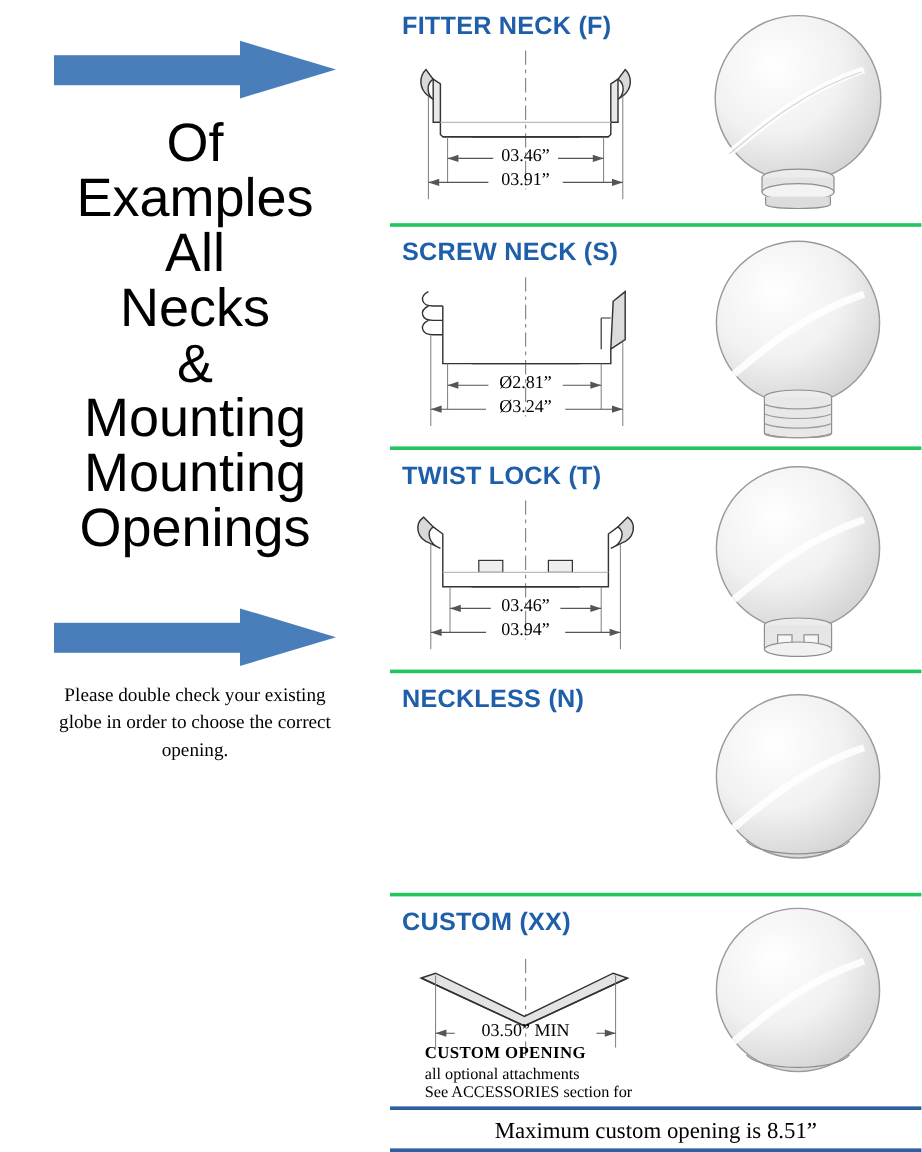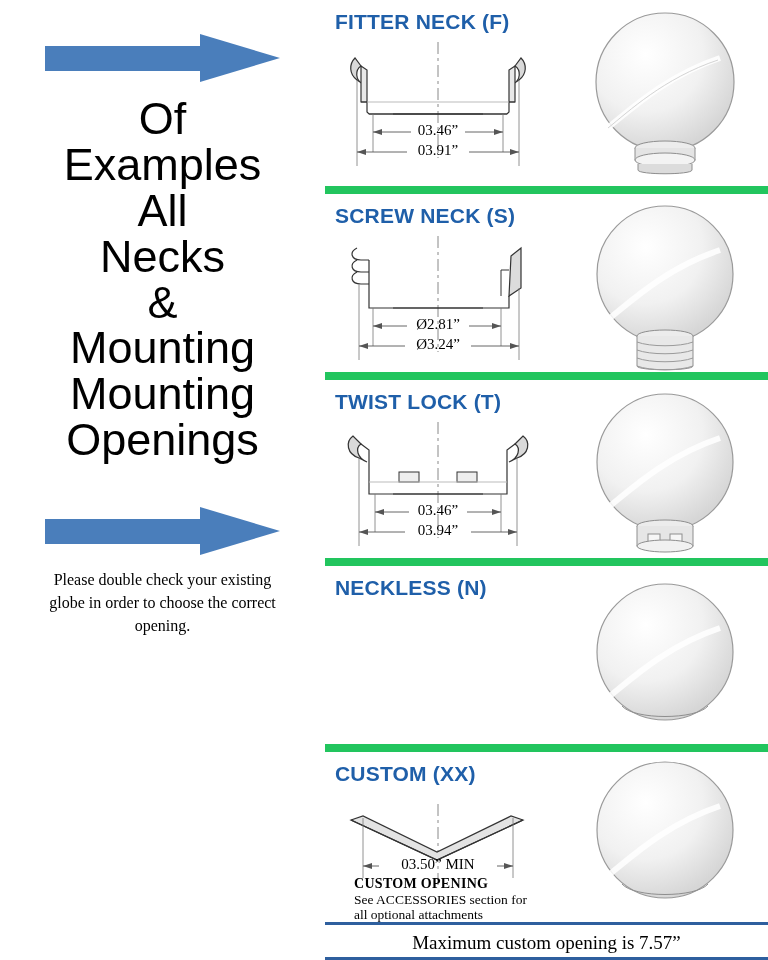--- a/index.html
+++ b/index.html
@@ -53,21 +53,21 @@
     line-height:1.42;
     font-family:"Liberation Serif", serif;
   }
 
   
   #right {
     position:absolute; left:325px; top:0; width:443px; height:960px;
   }
   .row {
     position:relative;
-    border-top:8px solid #22c55e;
+    border-top:3px solid #22c55e;
     height:186px;
     overflow:hidden;
   }
   .row:first-child { border-top:none; }
   .row-title {
     position:absolute; left:10px; top:10px;
     font-size:21px; font-weight:bold; color:#1f5fa9;
     letter-spacing:0.2px;
   }
   .profile {
@@ -339,39 +339,39 @@
           <line x1="30" y1="62" x2="46" y2="62" stroke="#555" stroke-width="0.9"></line>
           <line x1="164" y1="62" x2="180" y2="62" stroke="#555" stroke-width="0.9"></line>
           <polygon points="30,62 39,59 39,65" fill="#555"></polygon>
           <polygon points="180,62 171,59 171,65" fill="#555"></polygon>
         </svg>
         <div class="dim" style="position:absolute; left:0; top:52px; width:210px; text-align:center;">03.50” MIN</div>
       </div>
 
       <div id="custom-caption">
         <div class="c1">CUSTOM OPENING</div>
+        <div class="c2">all optional attachments</div>
         <div class="c2">See ACCESSORIES section for</div>
-        <div class="c2">all optional attachments</div>
       </div>
 
       <div class="globe" style="top:0;">
         <svg width="190" height="168" viewBox="0 0 190 168">
           <defs>
             <radialGradient id="g5" cx="36%" cy="30%" r="72%">
               <stop offset="0%" stop-color="#ffffff"></stop>
               <stop offset="58%" stop-color="#f1f1f1"></stop>
               <stop offset="100%" stop-color="#d6d6d6"></stop>
             </radialGradient>
           </defs>
           <circle cx="95" cy="78" r="68" fill="url(#g5)" stroke="#9a9a9a" stroke-width="1.2"></circle>
           <path d="M40 122 C60 106 96 72 150 54" fill="none" stroke="#ffffff" stroke-width="6" opacity="0.85"></path>
           <path d="M52 132 C64 146 126 146 138 132" fill="none" stroke="#8e8e8e" stroke-width="1"></path>
         </svg>
       </div>
     </div>
 
     <div id="footer">
-      <span>Maximum custom opening is 7.57”</span>
+      <span>Maximum custom opening is 8.51”</span>
     </div>
   </div>
 
   <div id="bottom-rule"></div>
 </div>
 
 </body></html>

